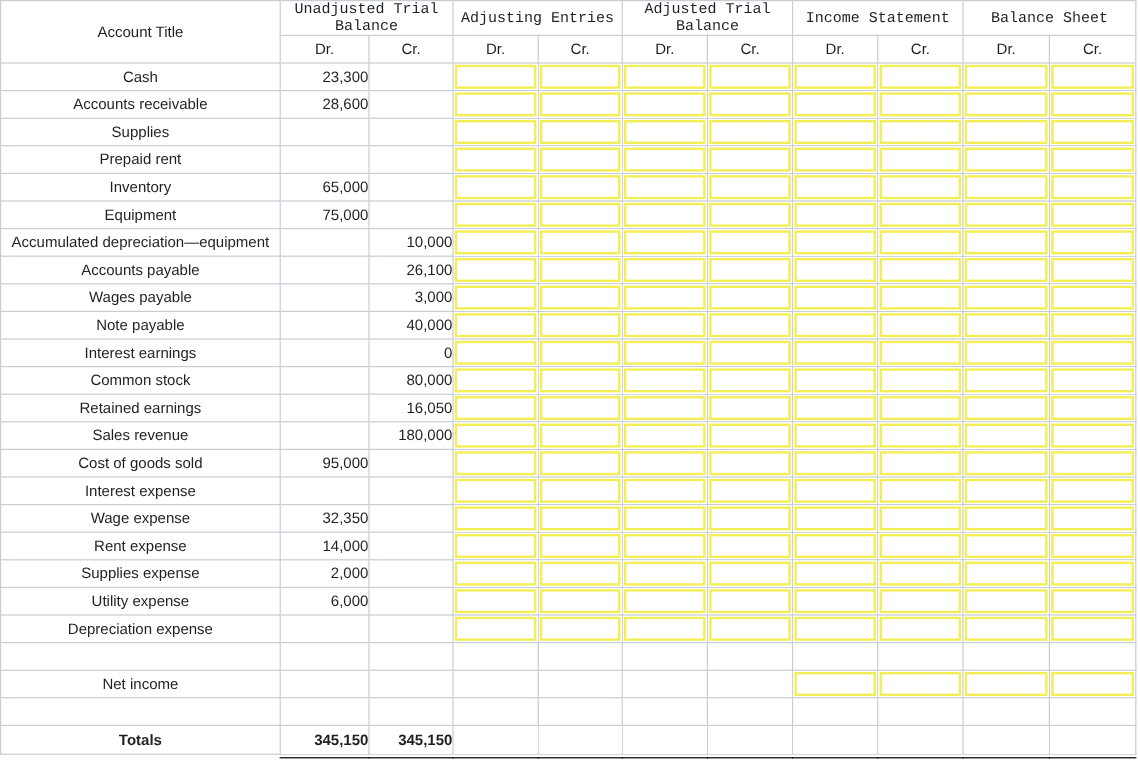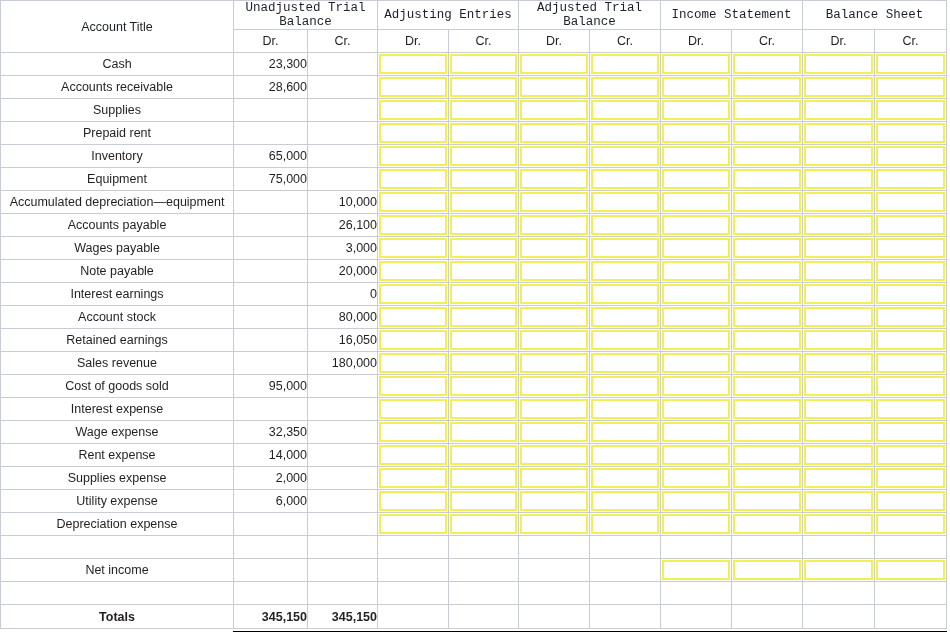--- a/index.html
+++ b/index.html
@@ -391,21 +391,21 @@
         <td class="inbox">
           <span class="box"></span>
         </td>
         <td class="inbox">
           <span class="box"></span>
         </td>
       </tr>
       <tr>
         <td class="acct">Note payable</td>
         <td class="num"></td>
-        <td class="num">20,000</td>
+        <td class="num">40,000</td>
         <td class="inbox">
           <span class="box"></span>
         </td>
         <td class="inbox">
           <span class="box"></span>
         </td>
         <td class="inbox">
           <span class="box"></span>
         </td>
         <td class="inbox">
@@ -447,21 +447,21 @@
           <span class="box"></span>
         </td>
         <td class="inbox">
           <span class="box"></span>
         </td>
         <td class="inbox">
           <span class="box"></span>
         </td>
       </tr>
       <tr>
-        <td class="acct">Account stock</td>
+        <td class="acct">Common stock</td>
         <td class="num"></td>
         <td class="num">80,000</td>
         <td class="inbox">
           <span class="box"></span>
         </td>
         <td class="inbox">
           <span class="box"></span>
         </td>
         <td class="inbox">
           <span class="box"></span>

